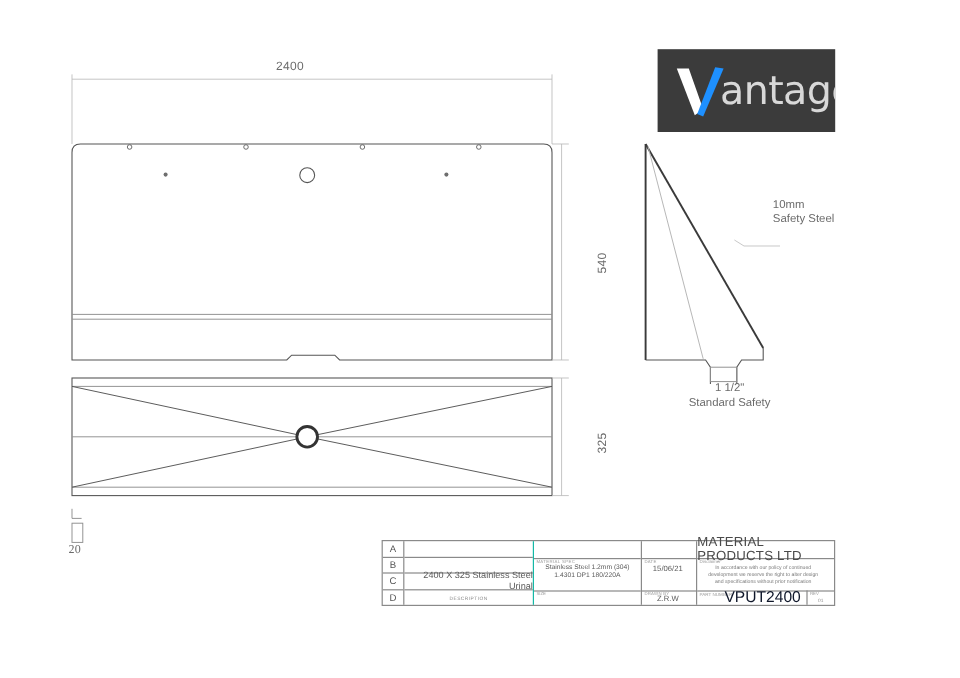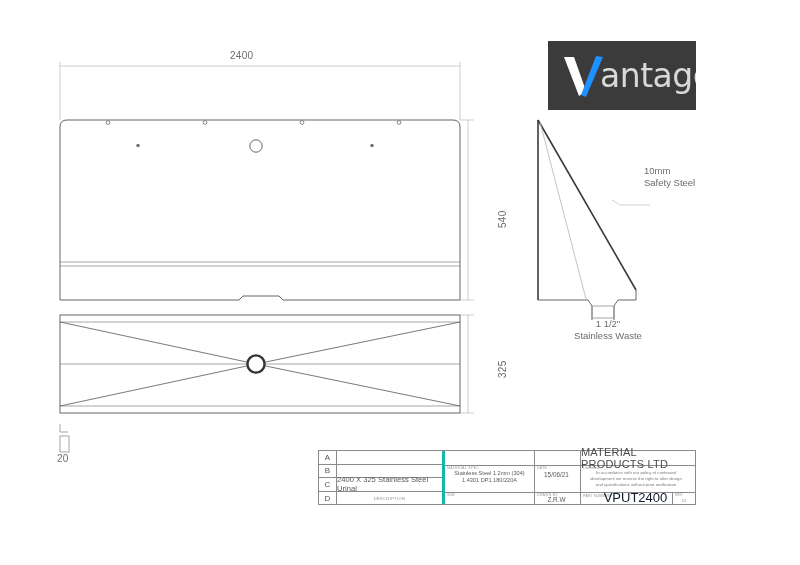--- a/index.html
+++ b/index.html
@@ -85,21 +85,21 @@
   #tb-letters { width: 18px; border-right: 1px solid #8a8a8a; }
   #tb-letters .tb-row {
     height: 13.5px;
     font-size: 8px;
     color: #555;
     display: flex;
     align-items: center;
     justify-content: center;
   }
 
-  #tb-desc { width: 108px; border-right: 3px solid #14b8a6; }
+  #tb-desc { width: 108px; border-right: 1px solid #14b8a6; text-align: right; }
   #tb-desc .tb-row { height: 13.5px; display: flex; align-items: center; justify-content: center; }
   .desc-main { font-size: 7.6px; color: #5a5a5a; }
   .desc-cap  { font-size: 4px; color: #8c8c8c; letter-spacing: 0.4px; }
 
   #tb-mat { width: 90px; border-right: 1px solid #8a8a8a; position: relative; }
   #tb-mat .mat-head {
     position: absolute; left: 2px; top: 14.5px;
     font-size: 3.6px; color: #9a9a9a; letter-spacing: 0.3px;
   }
   #tb-mat .mat-body {
@@ -257,30 +257,30 @@
     </g>
 
   </svg>
 
   <div class="dim-text" style="left:230px; top:50px;">2400</div>
 
   <div class="dim-text vert" style="left:497px; top:228px;">540</div>
 
   <div class="dim-text vert" style="left:497px; top:378px;">325</div>
 
-  <div class="dim-text" style="left:57px; top:453px;">20</div>
+  <div class="dim-text" style="left:57px; top:453px;font-family:Liberation Serif, serif;">20</div>
 
   <div class="note-text" style="left:620px; top:165px; text-align:left;margin-left:24px;">
     <div>10mm</div>
     <div>Safety Steel</div>
   </div>
 
   <div class="note-text" style="left:548px; top:318px; width:120px;">
     <div>1 1/2"</div>
-    <div>Stainless Waste</div>
+    <div>Standard Safety</div>
   </div>
 
   <div id="logo-box">
     <svg class="abs" style="left:14px; top:14px;" width="46" height="44">
       <polygon points="2,2 12,2 24,36 17,41" fill="#ffffff"></polygon>
       <polygon points="41,2 34,1 19,40 24,42" fill="#1e90ff"></polygon>
     </svg>
     <div id="logo-text">antage</div>
   </div>
 

